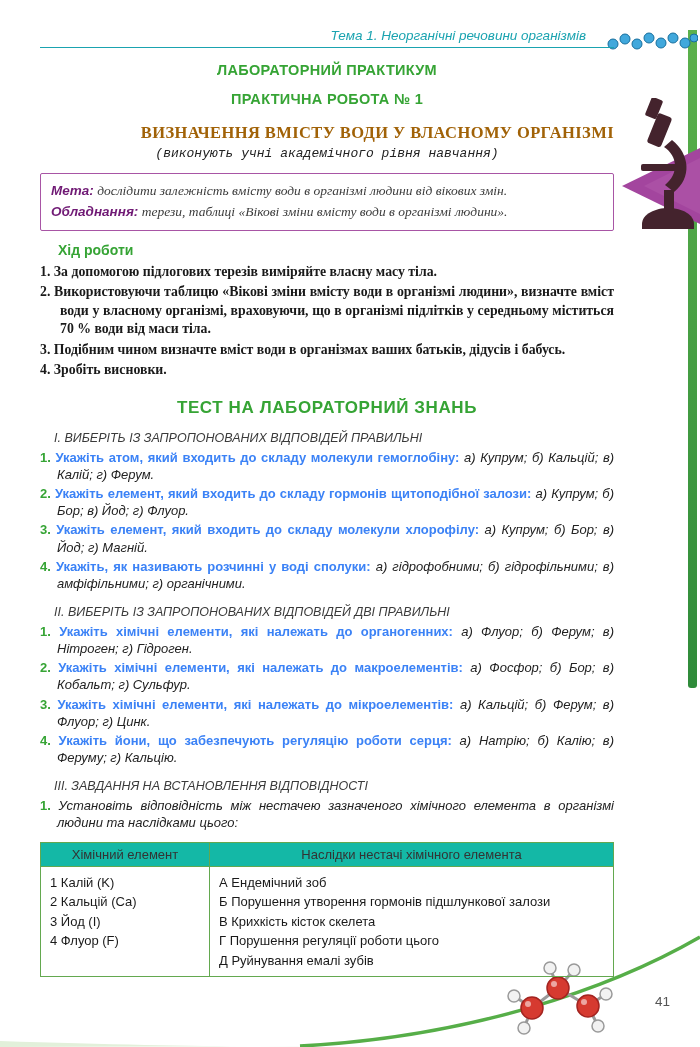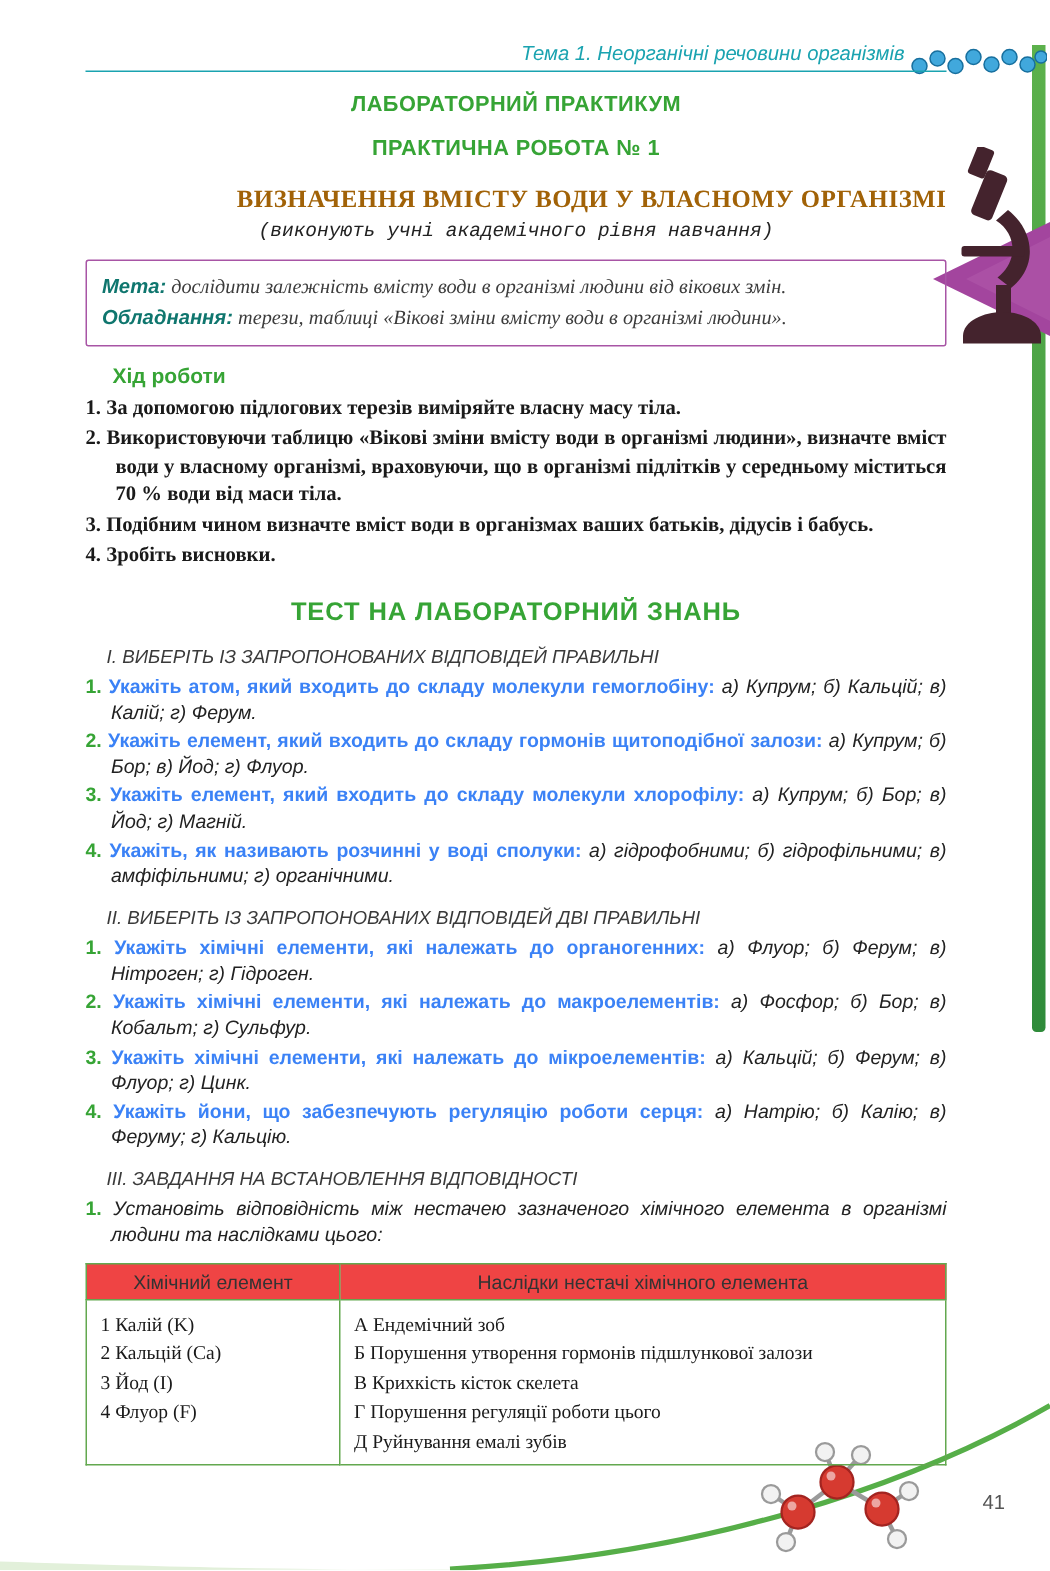--- a/index.html
+++ b/index.html
@@ -1,20 +1,20 @@
 <!DOCTYPE html>
 <html><head>
 <meta charset="utf-8">
 <style>
   html,body { margin:0; padding:0; background:#ffffff; }
   .page {
     position:relative; width:700px; height:1047px; background:#ffffff;
     font-family:"Liberation Serif", serif; color:#1a1a1a; overflow:hidden;
   }
-  .content { position:absolute; left:57px; top:28px; width:574px; }
+  .content { position:absolute; left:40px; top:28px; width:574px; }
 
   
   .theme-header {
     text-align:right; padding-right:28px; padding-bottom:4px;
     border-bottom:1.5px solid #1aa3b0;
     font-family:"Liberation Sans", sans-serif; font-style:italic;
     font-size:13.5px; color:#1aa3b0;
   }
 
   .h-green {
@@ -32,21 +32,21 @@
     margin-top:3px; text-align:center; font-style:italic; font-size:13px; color:#222;font-family:Liberation Mono, monospace;
   }
 
   
   .info-box {
     margin-top:12px; border:1.6px solid #a855a5; border-radius:2px;
     padding:7px 10px; font-size:13.5px; line-height:1.55;
   }
   .box-label {
     font-family:"Liberation Sans", sans-serif; font-weight:bold; font-style:italic;
-    color:#0f766e;
+    color:#701a75;
   }
   .box-text { font-style:italic; color:#3c3c3c; }
 
   .procedure-title {
     margin-top:11px; margin-left:18px;
     font-family:"Liberation Sans", sans-serif; font-weight:bold;
     font-size:14px; color:#36a435;
   }
   .steps { margin-top:5px; }
   .step {
@@ -77,25 +77,25 @@
   .ttext-italic { font-style:italic; color:#222; }
 
   
   table.match {
     margin-top:10px; border-collapse:collapse; width:100%;
     font-family:"Liberation Sans", sans-serif; font-size:13px;
   }
   table.match th, table.match td { border:1.5px solid #63a84f; }
   table.match th {
     font-weight:normal; text-align:center; padding:4px 6px; color:#333;
-    background:#ef4444;
+    background:#14b8a6;
   }
   table.match td { vertical-align:top; padding:6px 9px; }
   td.col-elements { width:150px; }
-  .tline { line-height:1.5;font-family:Liberation Serif, serif; }
+  .tline { line-height:1.5; }
 
   
   .green-bar {
     position:absolute; right:3px; top:30px; width:9px; height:658px;
     background:linear-gradient(#5cb14c, #2f8b3a); border-radius:0 0 3px 3px;
   }
   .beads   { position:absolute; right:2px;  top:26px; }
   .scope   { position:absolute; right:0px;  top:98px; }
   .mol3d   { position:absolute; left:498px; top:948px; }
   .swoosh  { position:absolute; left:0px;   top:927px; }

